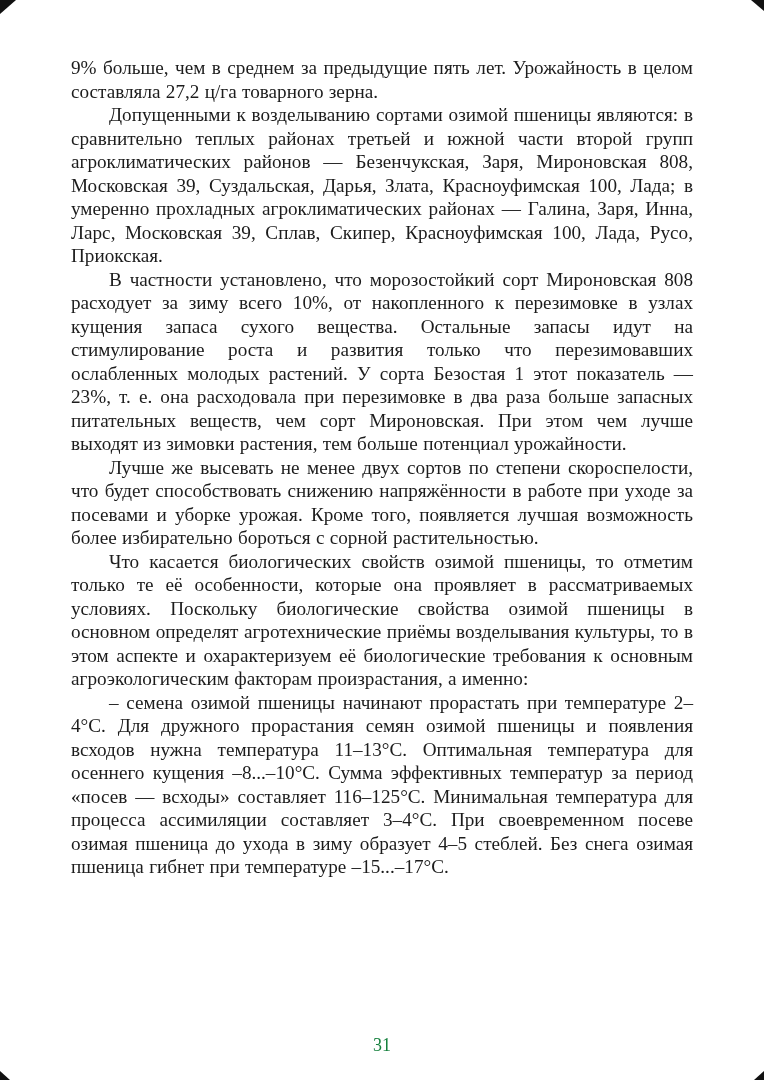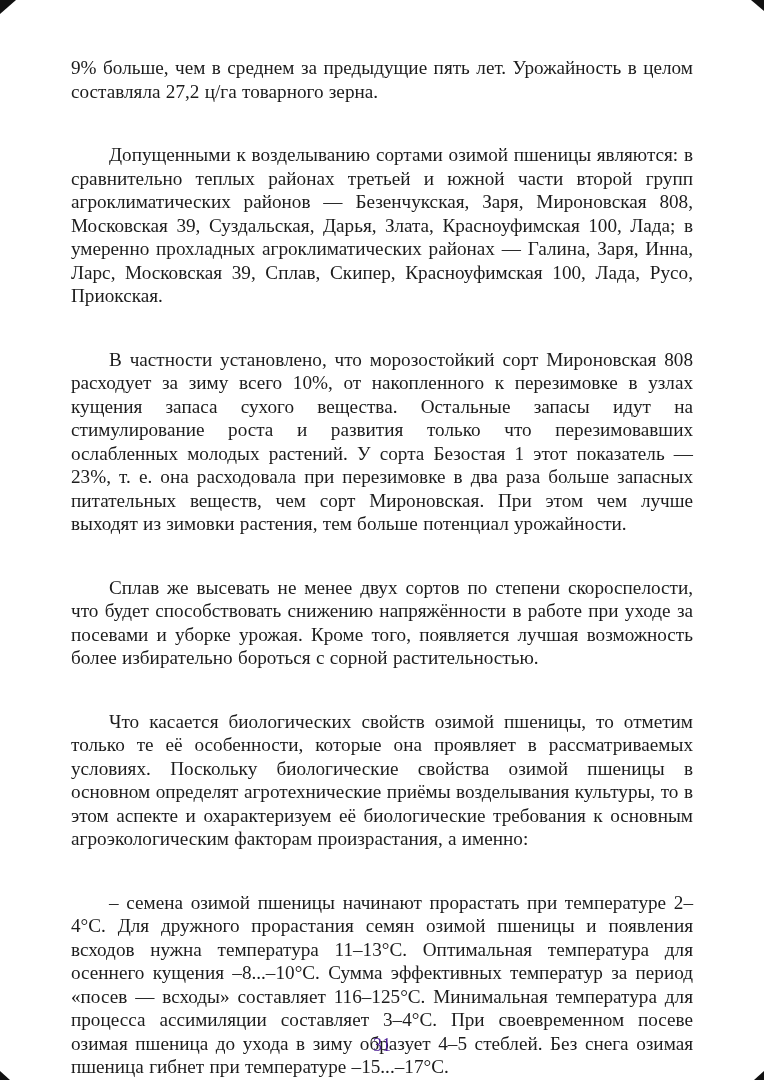--- a/index.html
+++ b/index.html
@@ -25,30 +25,29 @@
   }
   .content p {
     margin: 0;
     font-size: 19.2px;
     line-height: 23.5px;
     text-align: justify;
     word-spacing: 0.5px;
   }
   .content p.indent {
     text-indent: 38px;
-    margin-top: 40px;
   }
   .page-number {
     position: absolute;
     left: 0;
     right: 0;
     bottom: 24px;
     text-align: center;
     font-size: 18px;
-    color: #4c1d95;
+    color: #15803d;
   }
   
   .artifact {
     position: absolute;
     background: #111;
   }
   .artifact.tl {
     top: 0; left: 0;
     width: 16px; height: 14px;
     clip-path: polygon(0 0, 100% 0, 0 100%);
@@ -76,20 +75,20 @@
 
   <div class="artifact tl"></div>
   <div class="artifact tr"></div>
   <div class="artifact bl"></div>
   <div class="artifact br"></div>
 
   <div class="content">
     <p>9% больше, чем в среднем за предыдущие пять лет. Урожайность в целом составляла 27,2 ц/га товарного зерна.</p>
     <p class="indent">Допущенными к возделыванию сортами озимой пшеницы являются: в сравнительно теплых районах третьей и южной части второй групп агроклиматических районов — Безенчукская, Заря, Мироновская 808, Московская 39, Суздальская, Дарья, Злата, Красноуфимская 100, Лада; в умеренно прохладных агроклиматических районах — Галина, Заря, Инна, Ларс, Московская 39, Сплав, Скипер, Красноуфимская 100, Лада, Русо, Приокская.</p>
     <p class="indent">В частности установлено, что морозостойкий сорт Мироновская 808 расходует за зиму всего 10%, от накопленного к перезимовке в узлах кущения запаса сухого вещества. Остальные запасы идут на стимулирование роста и развития только что перезимовавших ослабленных молодых растений. У сорта Безостая 1 этот показатель — 23%, т. е. она расходовала при перезимовке в два раза больше запасных питательных веществ, чем сорт Мироновская. При этом чем лучше выходят из зимовки растения, тем больше потенциал урожайности.</p>
-    <p class="indent">Сплав же высевать не менее двух сортов по степени скороспелости, что будет способствовать снижению напряжённости в работе при уходе за посевами и уборке урожая. Кроме того, появляется лучшая возможность более избирательно бороться с сорной растительностью.</p>
+    <p class="indent">Лучше же высевать не менее двух сортов по степени скороспелости, что будет способствовать снижению напряжённости в работе при уходе за посевами и уборке урожая. Кроме того, появляется лучшая возможность более избирательно бороться с сорной растительностью.</p>
     <p class="indent">Что касается биологических свойств озимой пшеницы, то отметим только те её особенности, которые она проявляет в рассматриваемых условиях. Поскольку биологические свойства озимой пшеницы в основном определят агротехнические приёмы возделывания культуры, то в этом аспекте и охарактеризуем её биологические требования к основным агроэкологическим факторам произрастания, а именно:</p>
     <p class="indent">– семена озимой пшеницы начинают прорастать при температуре 2–4°С. Для дружного прорастания семян озимой пшеницы и появления всходов нужна температура 11–13°С. Оптимальная температура для осеннего кущения –8...–10°С. Сумма эффективных температур за период «посев — всходы» составляет 116–125°С. Минимальная температура для процесса ассимиляции составляет 3–4°С. При своевременном посеве озимая пшеница до ухода в зиму образует 4–5 стеблей. Без снега озимая пшеница гибнет при температуре –15...–17°С.</p>
   </div>
 
   <div class="page-number">31</div>
 
 </div>
 
 </body></html>

